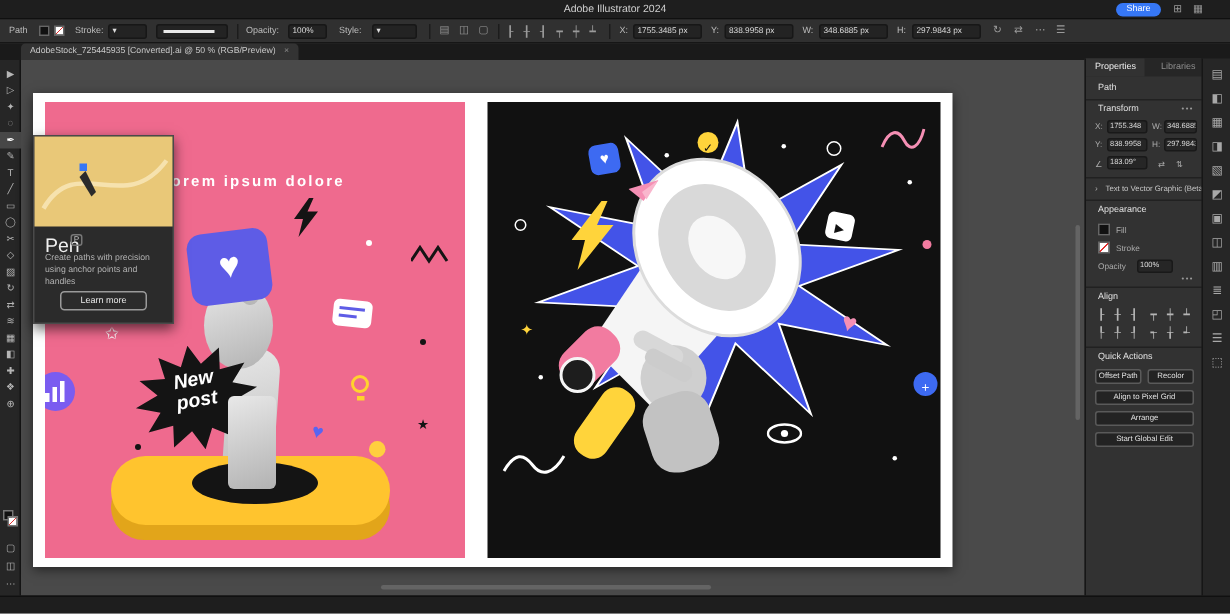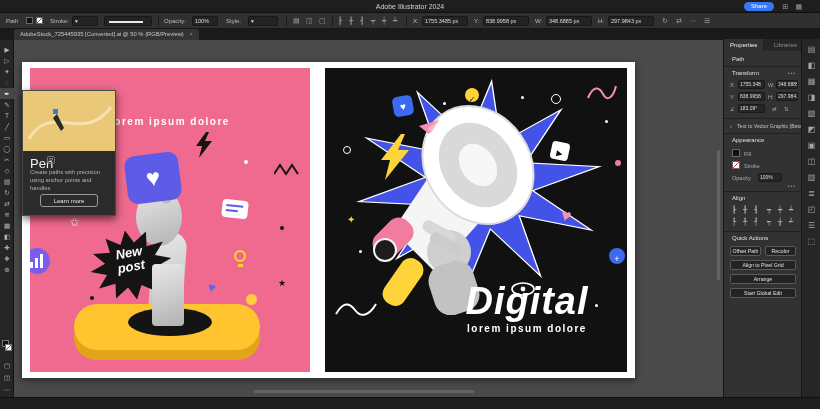--- a/index.html
+++ b/index.html
@@ -261,24 +261,20 @@
       <div class="ab dot" style="left:280px;top:52px;width:3px;height:3px;background:#fff"></div>
       <div class="ab dot" style="left:34px;top:182px;width:3px;height:3px;background:#fff"></div>
       <div class="ab dot" style="left:270px;top:236px;width:3px;height:3px;background:#fff"></div>
       <svg class="ab" style="left:10px;top:232px" width="42" height="18" viewBox="0 0 42 18">
           <path d="M1,14 C8,2 14,2 20,10 C26,18 34,16 41,4" fill="none" stroke="#fff" stroke-width="2"></path>
         </svg>
       <svg class="ab" style="left:262px;top:14px" width="30" height="20" viewBox="0 0 30 20">
           <path d="M1,16 C6,4 12,4 16,12 C20,20 26,16 29,4" fill="none" stroke="#f58fb4" stroke-width="2"></path>
         </svg>
 
-      <div class="ab" style="left:110px;top:214px;width:184px">
-        <div class="big-title" style="font-size:38px">Digital</div>
-        <div class="sub-title" style="margin-top:3px">lorem ipsum dolore</div>
-      </div>
     </div>
   </div>
 
   <div class="ab scroll" style="left:703px;top:110px;width:3px;height:130px"></div>
   <div class="ab scroll" style="left:240px;top:350px;width:220px;height:3px"></div>
 </div>
 
 <div class="ab tooltip">
   <div class="ab tt-img">
     <svg width="92" height="60" viewBox="0 0 92 60">

